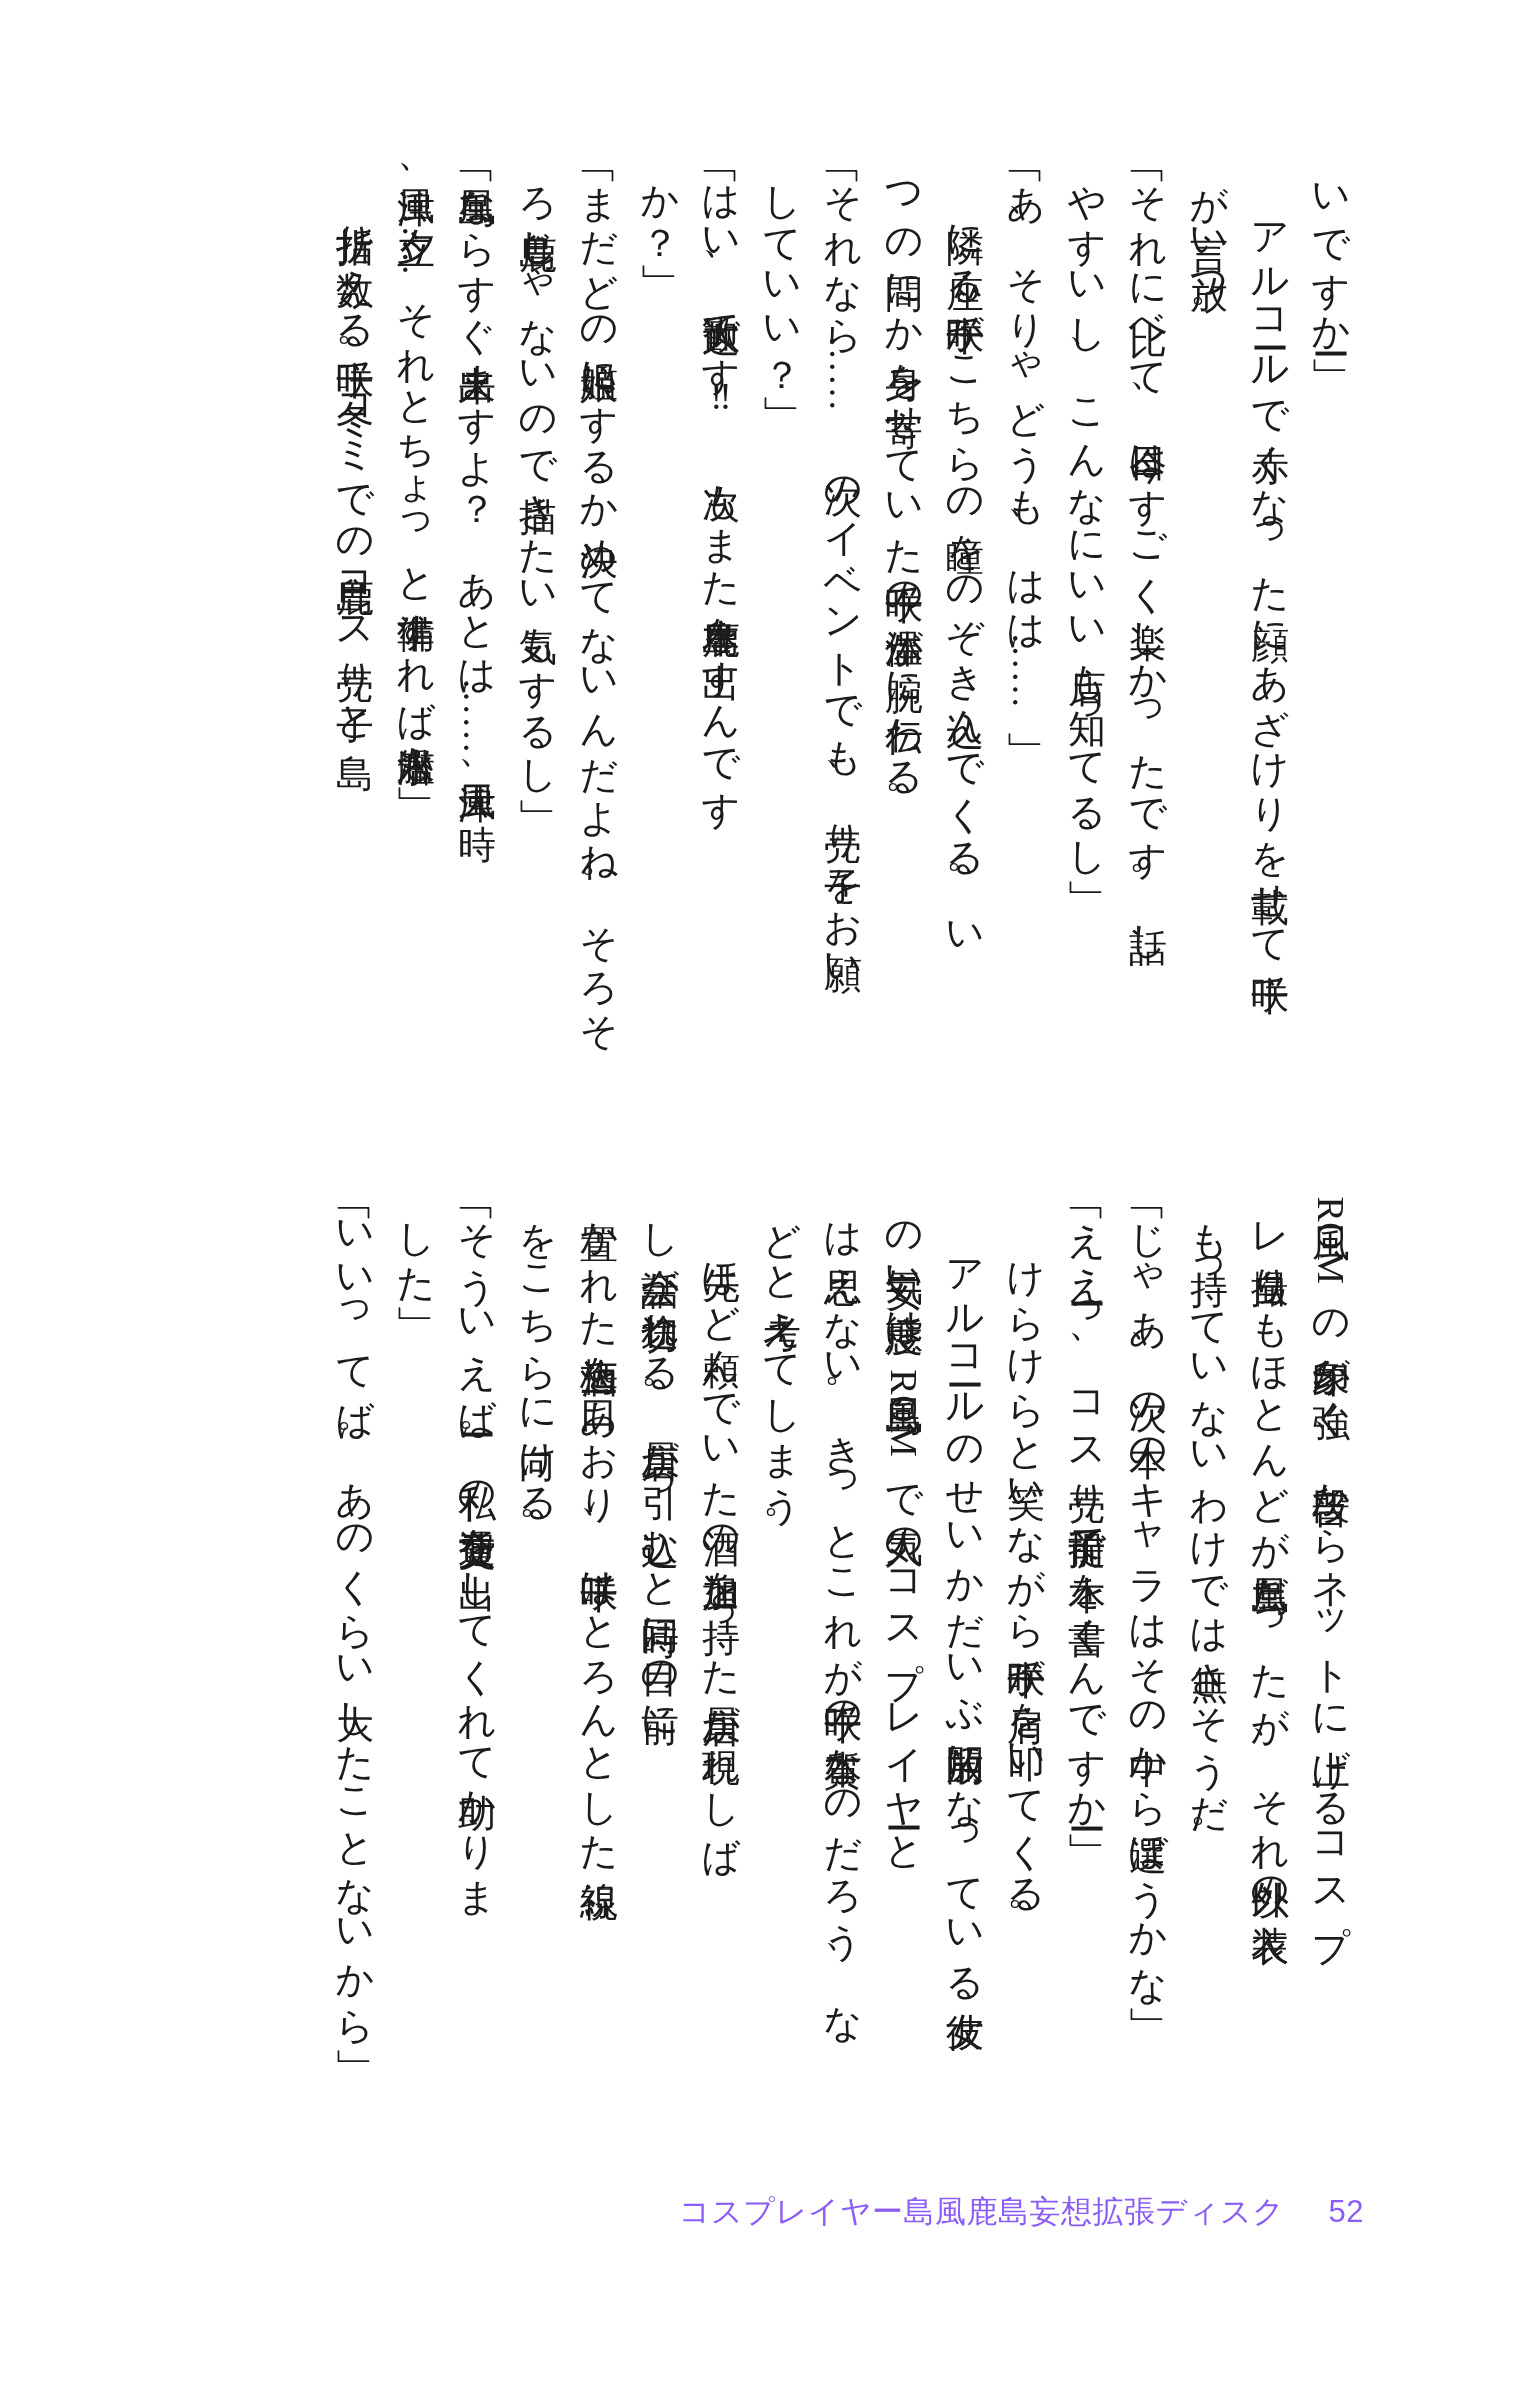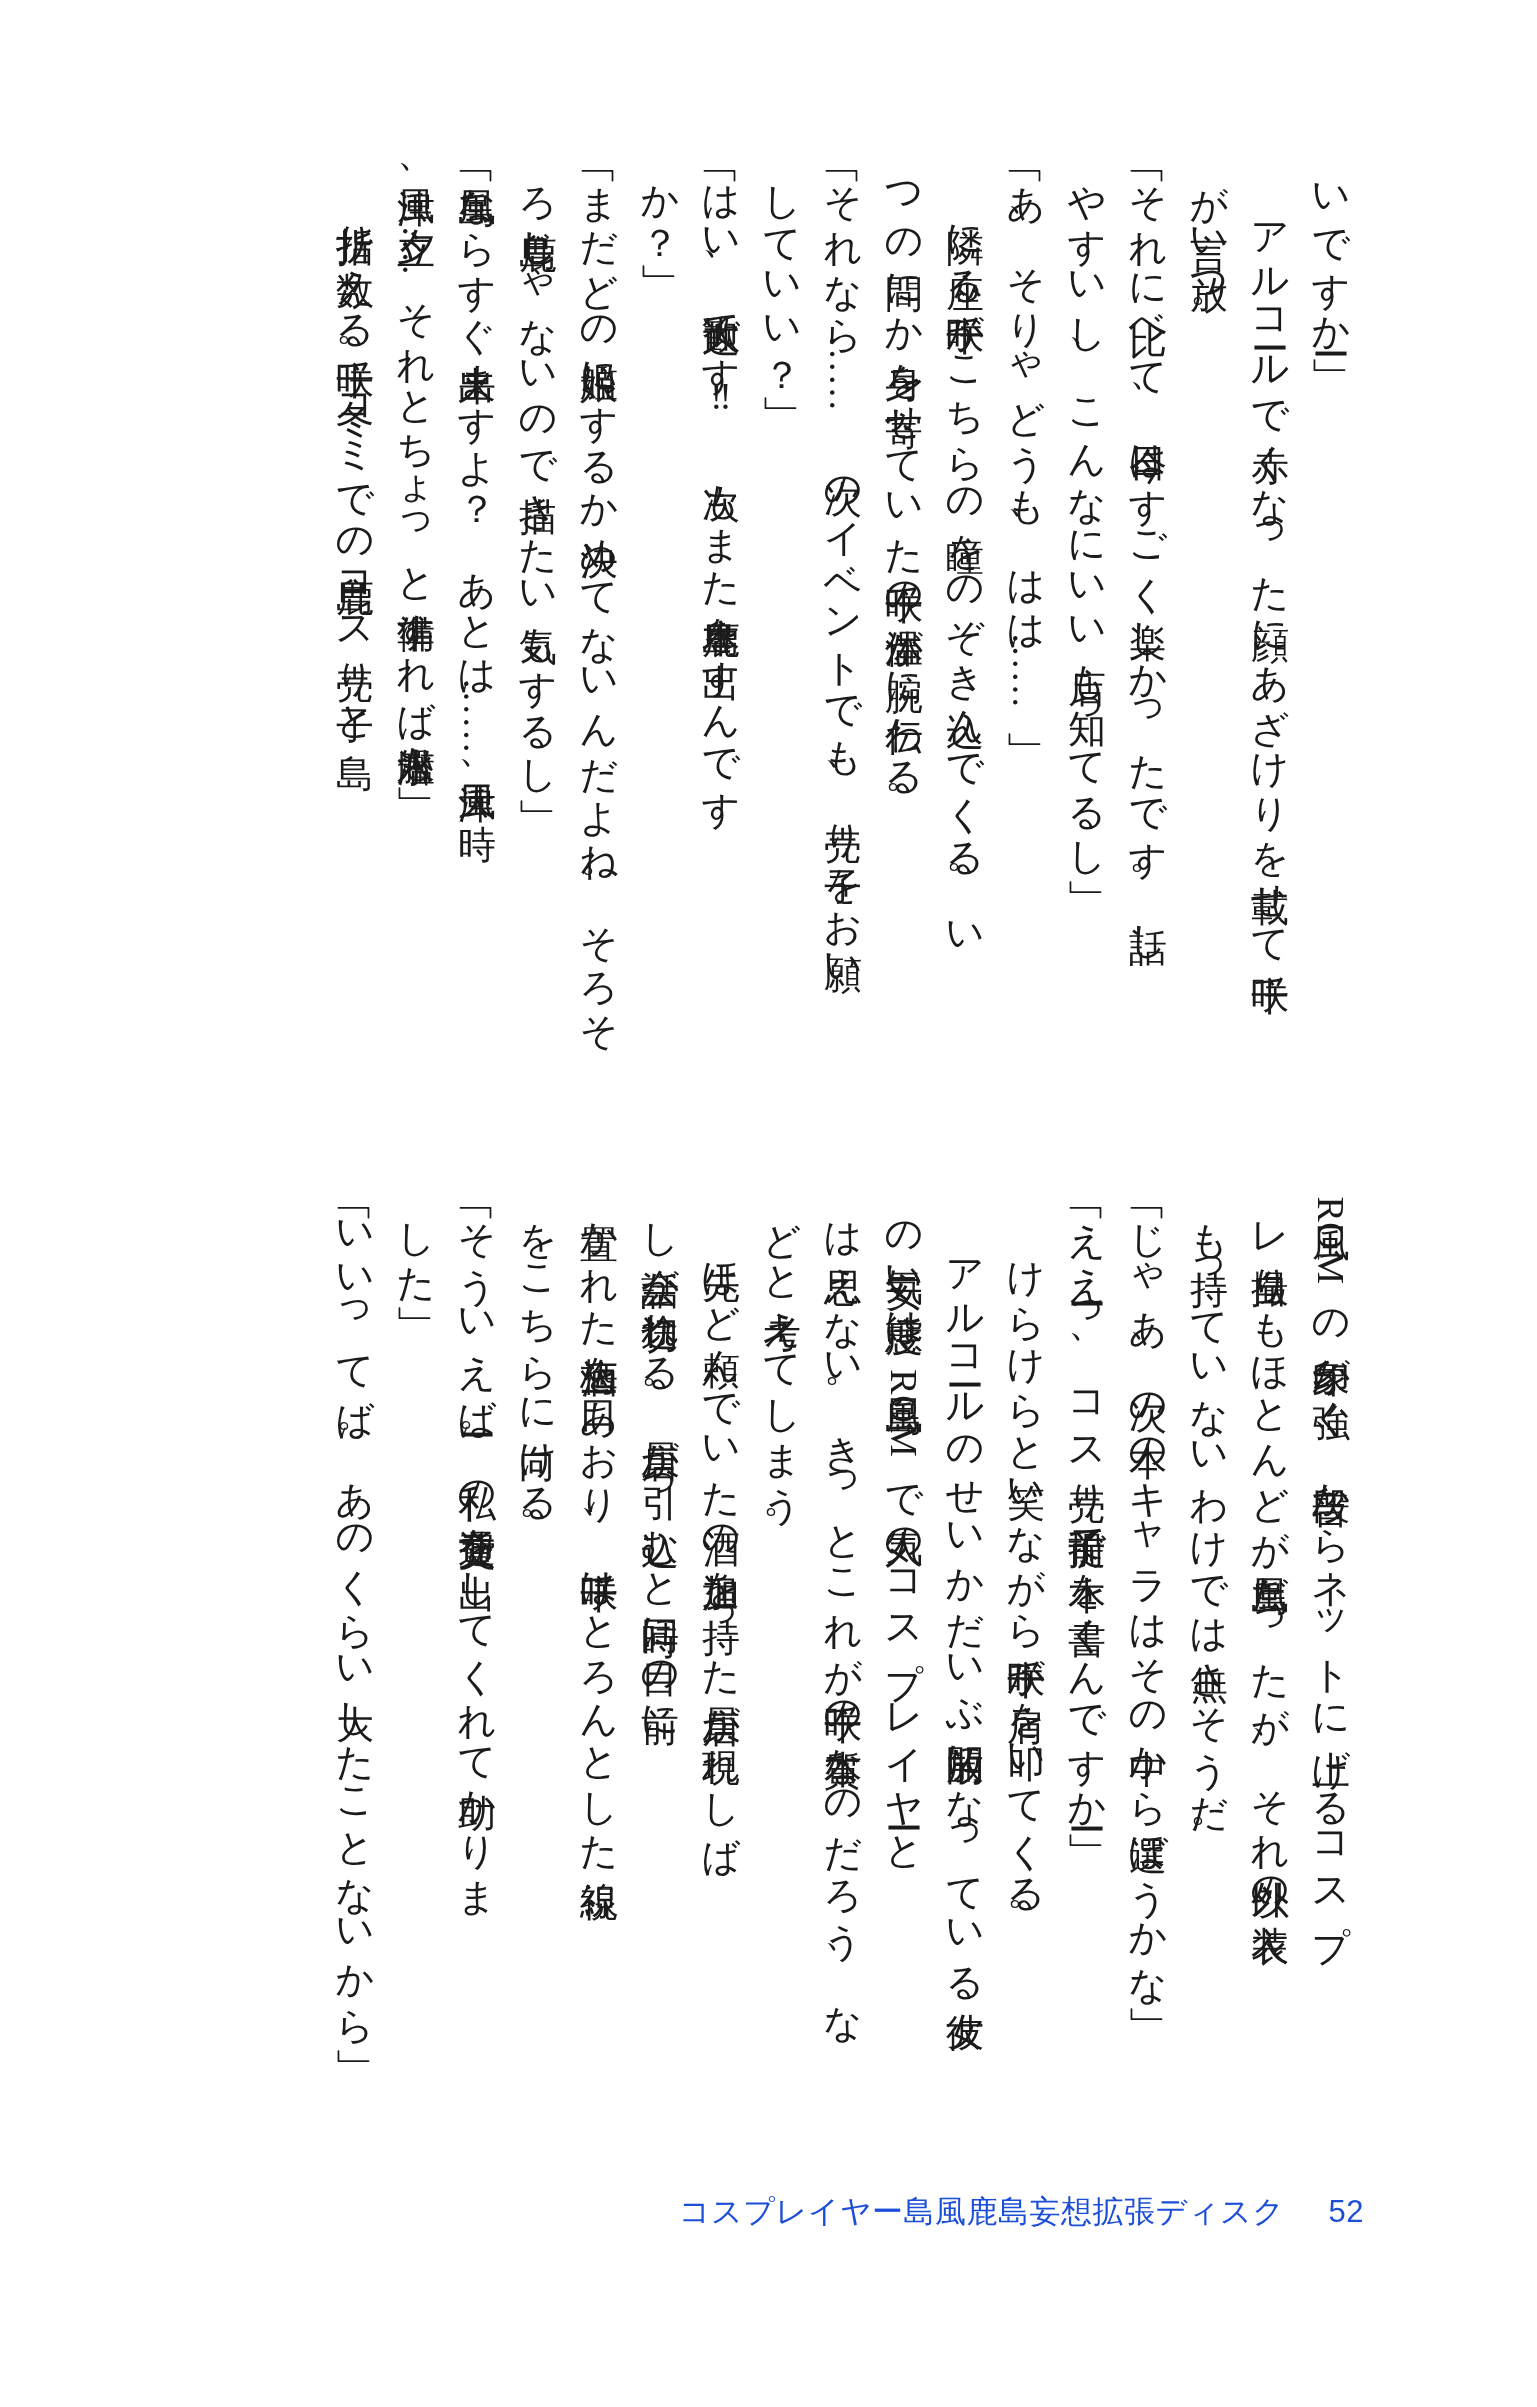--- a/index.html
+++ b/index.html
@@ -30,21 +30,21 @@
   }
   .footer {
     position: absolute;
     top: 2191px;
     right: 173px;
     display: flex;
     align-items: baseline;
     font-family: "Liberation Sans", sans-serif;
     font-size: 31px;
     letter-spacing: 0.5px;
-    color: #1d4ed8;
+    color: #8b5cf6;
   }
   .footer-page { margin-left: 44px; }
 </style>
 </head>
 <body>
 
 <div class="page">
 
   <div class="vblock vblock-top">
       <p class="vcol">いですかー」</p>

